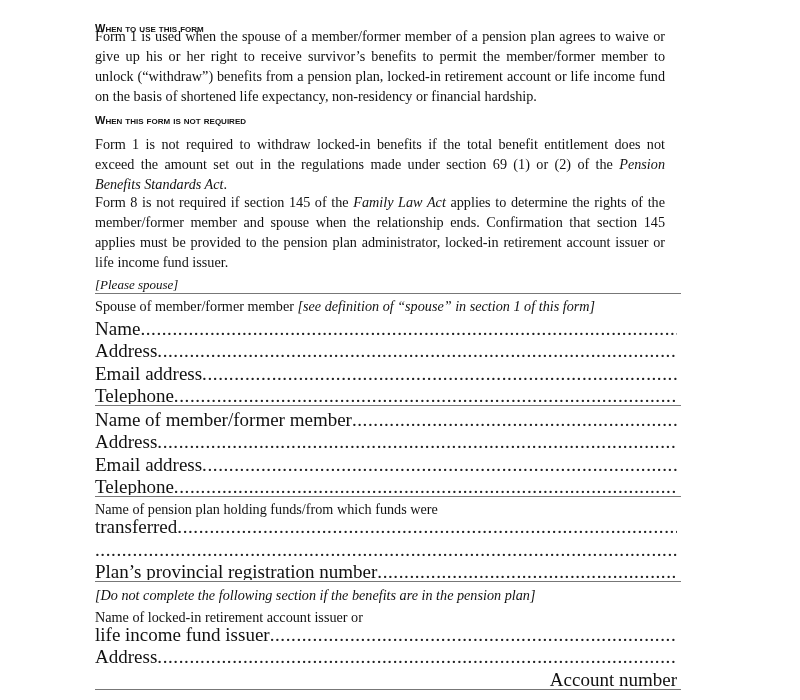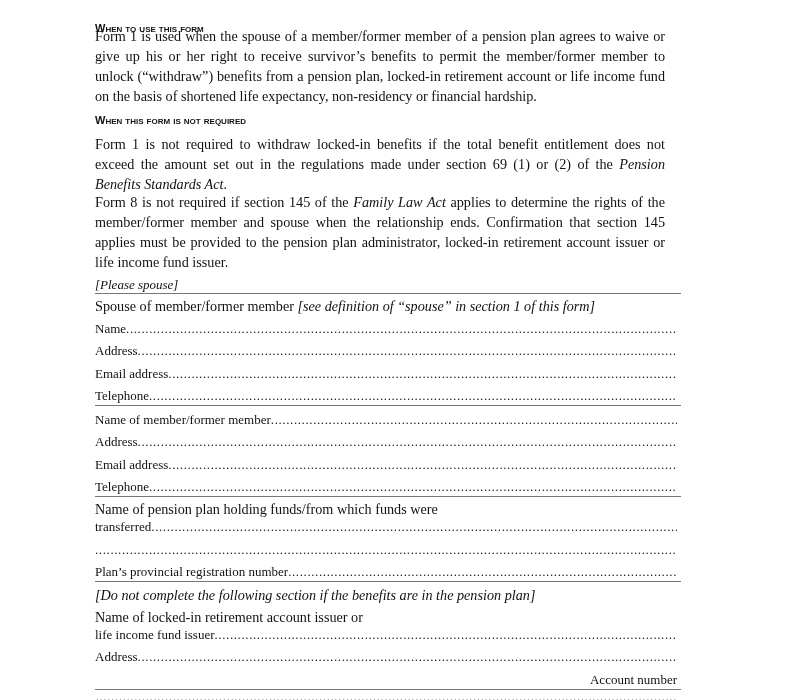--- a/index.html
+++ b/index.html
@@ -5,21 +5,21 @@
     html, body { margin: 0; padding: 0; background: #ffffff; }
     body { width: 800px; height: 700px; overflow: hidden; position: relative;
       font-family: "Liberation Serif", serif; color: #111; }
     .page { position: absolute; left: 95px; top: 0; width: 570px; }
     .heading { font-family: "Liberation Sans", sans-serif; font-weight: bold; font-size: 11px;
       font-variant: small-caps; letter-spacing: 0; margin: 0; position: absolute; left: 0; }
     .para { position: absolute; left: 0; width: 570px; font-size: 14.2px; line-height: 20px;
       text-align: justify; margin: 0; }
     .para i { font-style: italic; }
     .rule { position: absolute; left: 0; width: 586px; height: 0; border-top: 1.5px solid #777; }
-    .row { position: absolute; left: 0; width: 582px; font-size: 13px; line-height: 17px;
+    .row { position: absolute; left: 0; width: 582px; font-size: 19px; line-height: 17px;
       display: flex; align-items: flex-end; white-space: nowrap; overflow: hidden; }
     .row .label { flex: 0 0 auto; }
     .row .dots { flex: 1 1 auto; overflow: hidden; letter-spacing: 0.6px; color: #222; }
     .row .dots::after { content: "........................................................................................................................................................................................................"; }
     .it { font-style: italic; }
     .plain { position: absolute; left: 0; font-size: 14.2px; line-height: 17px; white-space: nowrap; }
   </style>
 </head>
 <body>
 

